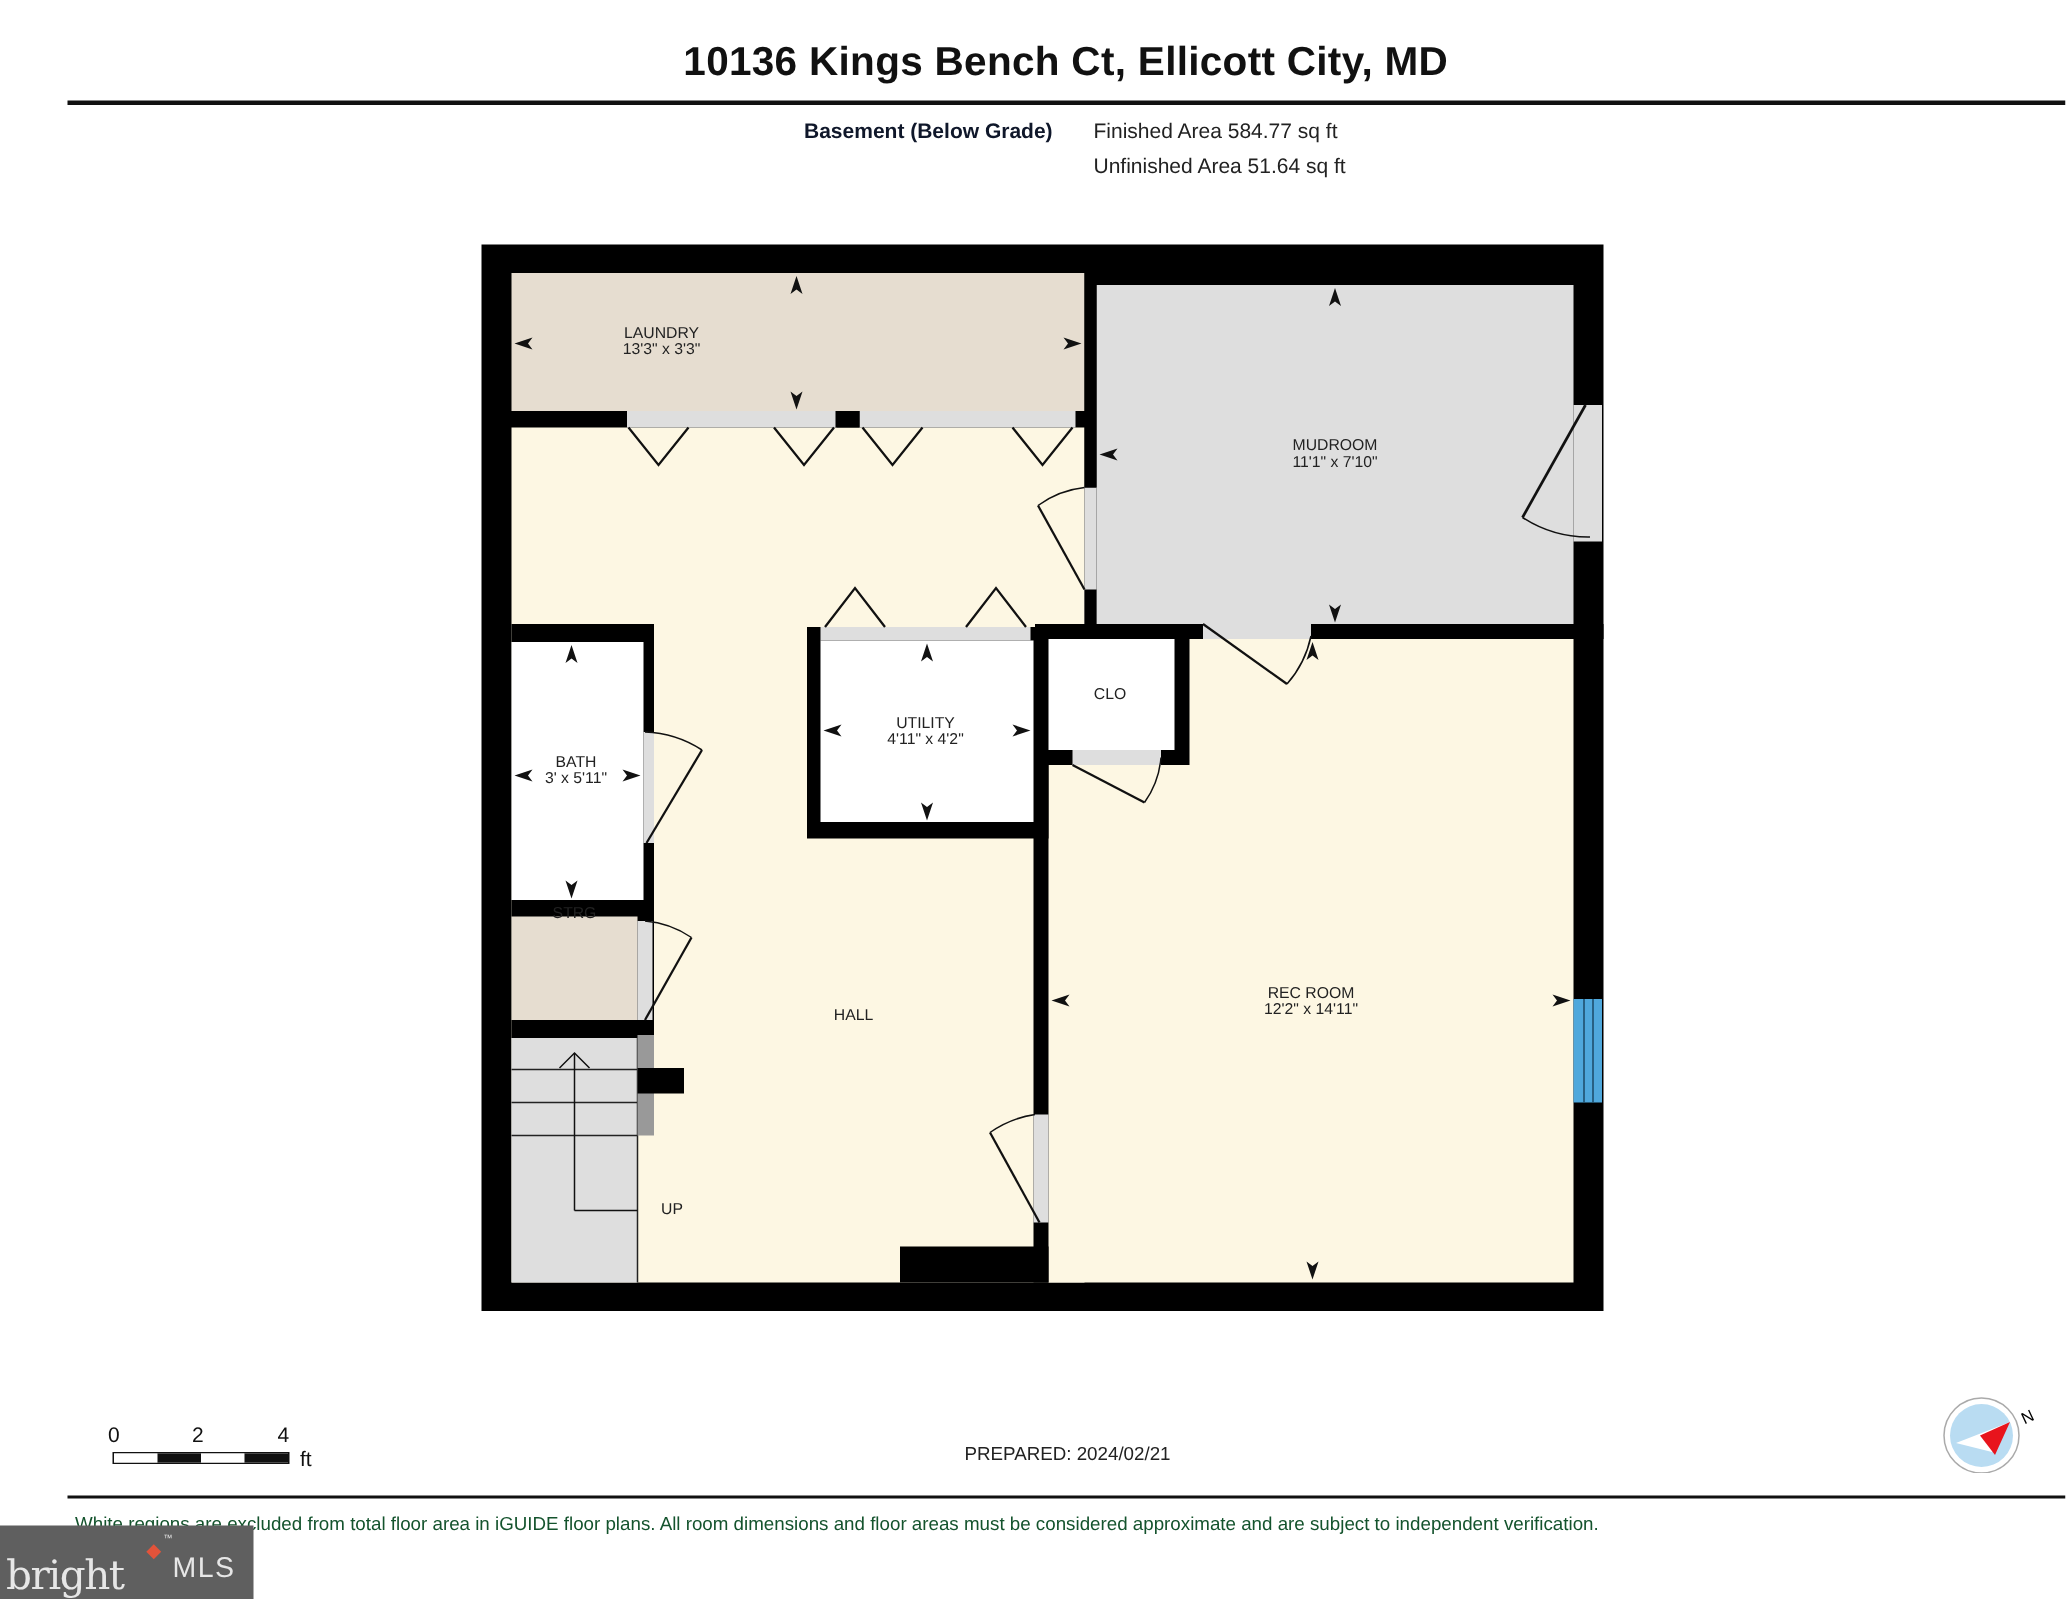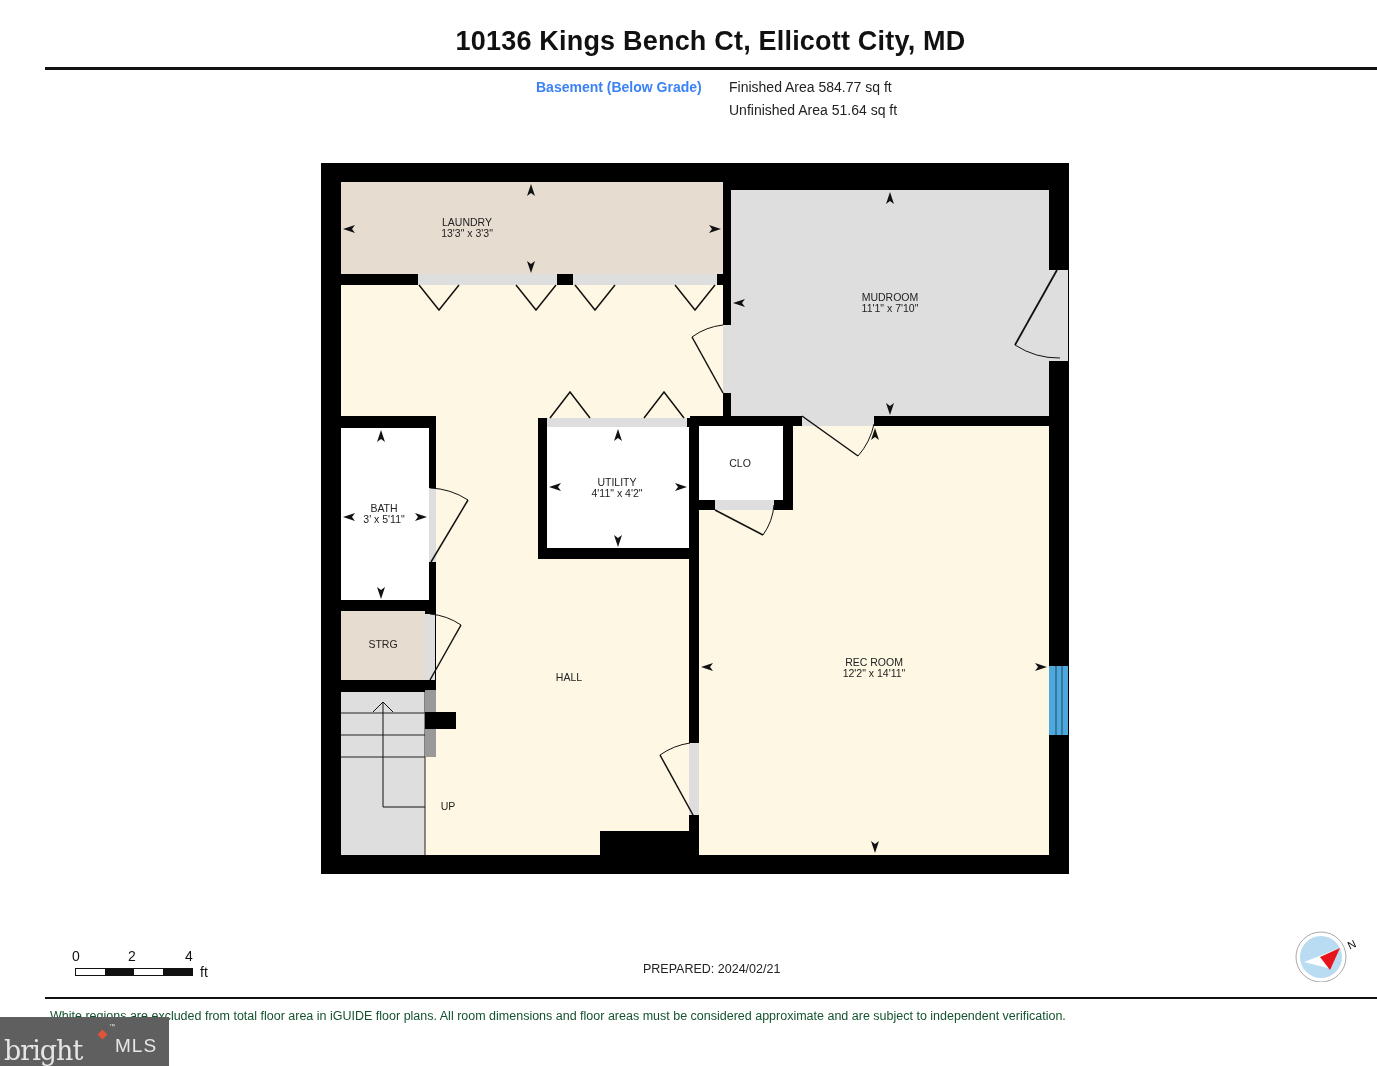--- a/index.html
+++ b/index.html
@@ -1,19 +1,19 @@
 <!DOCTYPE html>
 <html><head>
 <meta charset="utf-8">
 <style>
   html, body { margin: 0; padding: 0; background: #ffffff; }
   body { width: 1377px; height: 1066px; position: relative; overflow: hidden; font-family: "Liberation Sans", sans-serif; color: #111; }
   .title { position: absolute; left: 0; width: 1377px; top: 26px; text-align: center; font-weight: bold; font-size: 27px; letter-spacing: 0.2px; color: #111; margin-left: 22px; }
   .rule-top { position: absolute; left: 45px; width: 1332px; top: 67px; height: 3px; background: #111; }
-  .summary-label { position: absolute; left: 536px; top: 79px; font-size: 14px; font-weight: bold; color: #3b82f6; }
+  .summary-label { position: absolute; left: 536px; top: 79px; font-size: 14px; font-weight: bold; color: #0f172a; }
   .summary-line1 { position: absolute; left: 729px; top: 79px; font-size: 14px; color: #222; }
   .summary-line2 { position: absolute; left: 729px; top: 102px; font-size: 14px; color: #222; }
   .plan { position: absolute; left: 0; top: 0; width: 1377px; height: 1066px; }
   .room-label { position: absolute; font-size: 10.5px; line-height: 11px; text-align: center; color: #222; transform: translateX(-50%); white-space: nowrap; }
   .scale { position: absolute; left: 72px; top: 948px; }
   .scale .tick { position: absolute; top: 0; font-size: 14px; color: #111; }
   .scale .bar { position: absolute; left: 3px; top: 20px; width: 116px; height: 6px; border: 1px solid #111; display: flex; }
   .scale .bar span { flex: 1; }
   .scale .unit { position: absolute; left: 128px; top: 16px; font-size: 14px; }
   .prepared { position: absolute; left: 643px; top: 962px; font-size: 12.5px; color: #222; }
@@ -135,40 +135,40 @@
       <path d="M618,547 l-4,-12 l4,3 l4,-3z"></path>
     <path d="M549,487 l12,-4 l-3,4 l3,4z"></path>
       <path d="M687,487 l-12,-4 l3,4 l-3,4z"></path>
     <path d="M875,428 l-4,12 l4,-3 l4,3z"></path>
       <path d="M875,853 l-4,-12 l4,3 l4,-3z"></path>
     <path d="M701,667 l12,-4 l-3,4 l3,4z"></path>
       <path d="M1047,667 l-12,-4 l3,4 l-3,4z"></path>
   </g>
 </svg>
 
-<div class="room-label" style="left:441px; top:217px;margin-left:26px;">
+<div class="room-label" style="left:441px; top:217px;">
   <div>LAUNDRY</div>
     <div>13'3" x 3'3"</div>
 </div>
 <div class="room-label" style="left:890px; top:292px;">
   <div>MUDROOM</div>
     <div>11'1" x 7'10"</div>
 </div>
 <div class="room-label" style="left:384px; top:503px;">
   <div>BATH</div>
     <div>3' x 5'11"</div>
 </div>
 <div class="room-label" style="left:617px; top:477px;">
   <div>UTILITY</div>
     <div>4'11" x 4'2"</div>
 </div>
 <div class="room-label" style="left:740px; top:458px;">
   <div>CLO</div>
 </div>
-<div class="room-label" style="left:383px; top:639px;">
+<div class="room-label" style="left:383px; top:604px;">
   <div>STRG</div>
 </div>
 <div class="room-label" style="left:569px; top:672px;text-align:center;">
   <div>HALL</div>
 </div>
 <div class="room-label" style="left:874px; top:657px;">
   <div>REC ROOM</div>
     <div>12'2" x 14'11"</div>
 </div>
 <div class="room-label" style="left:448px; top:801px;">

